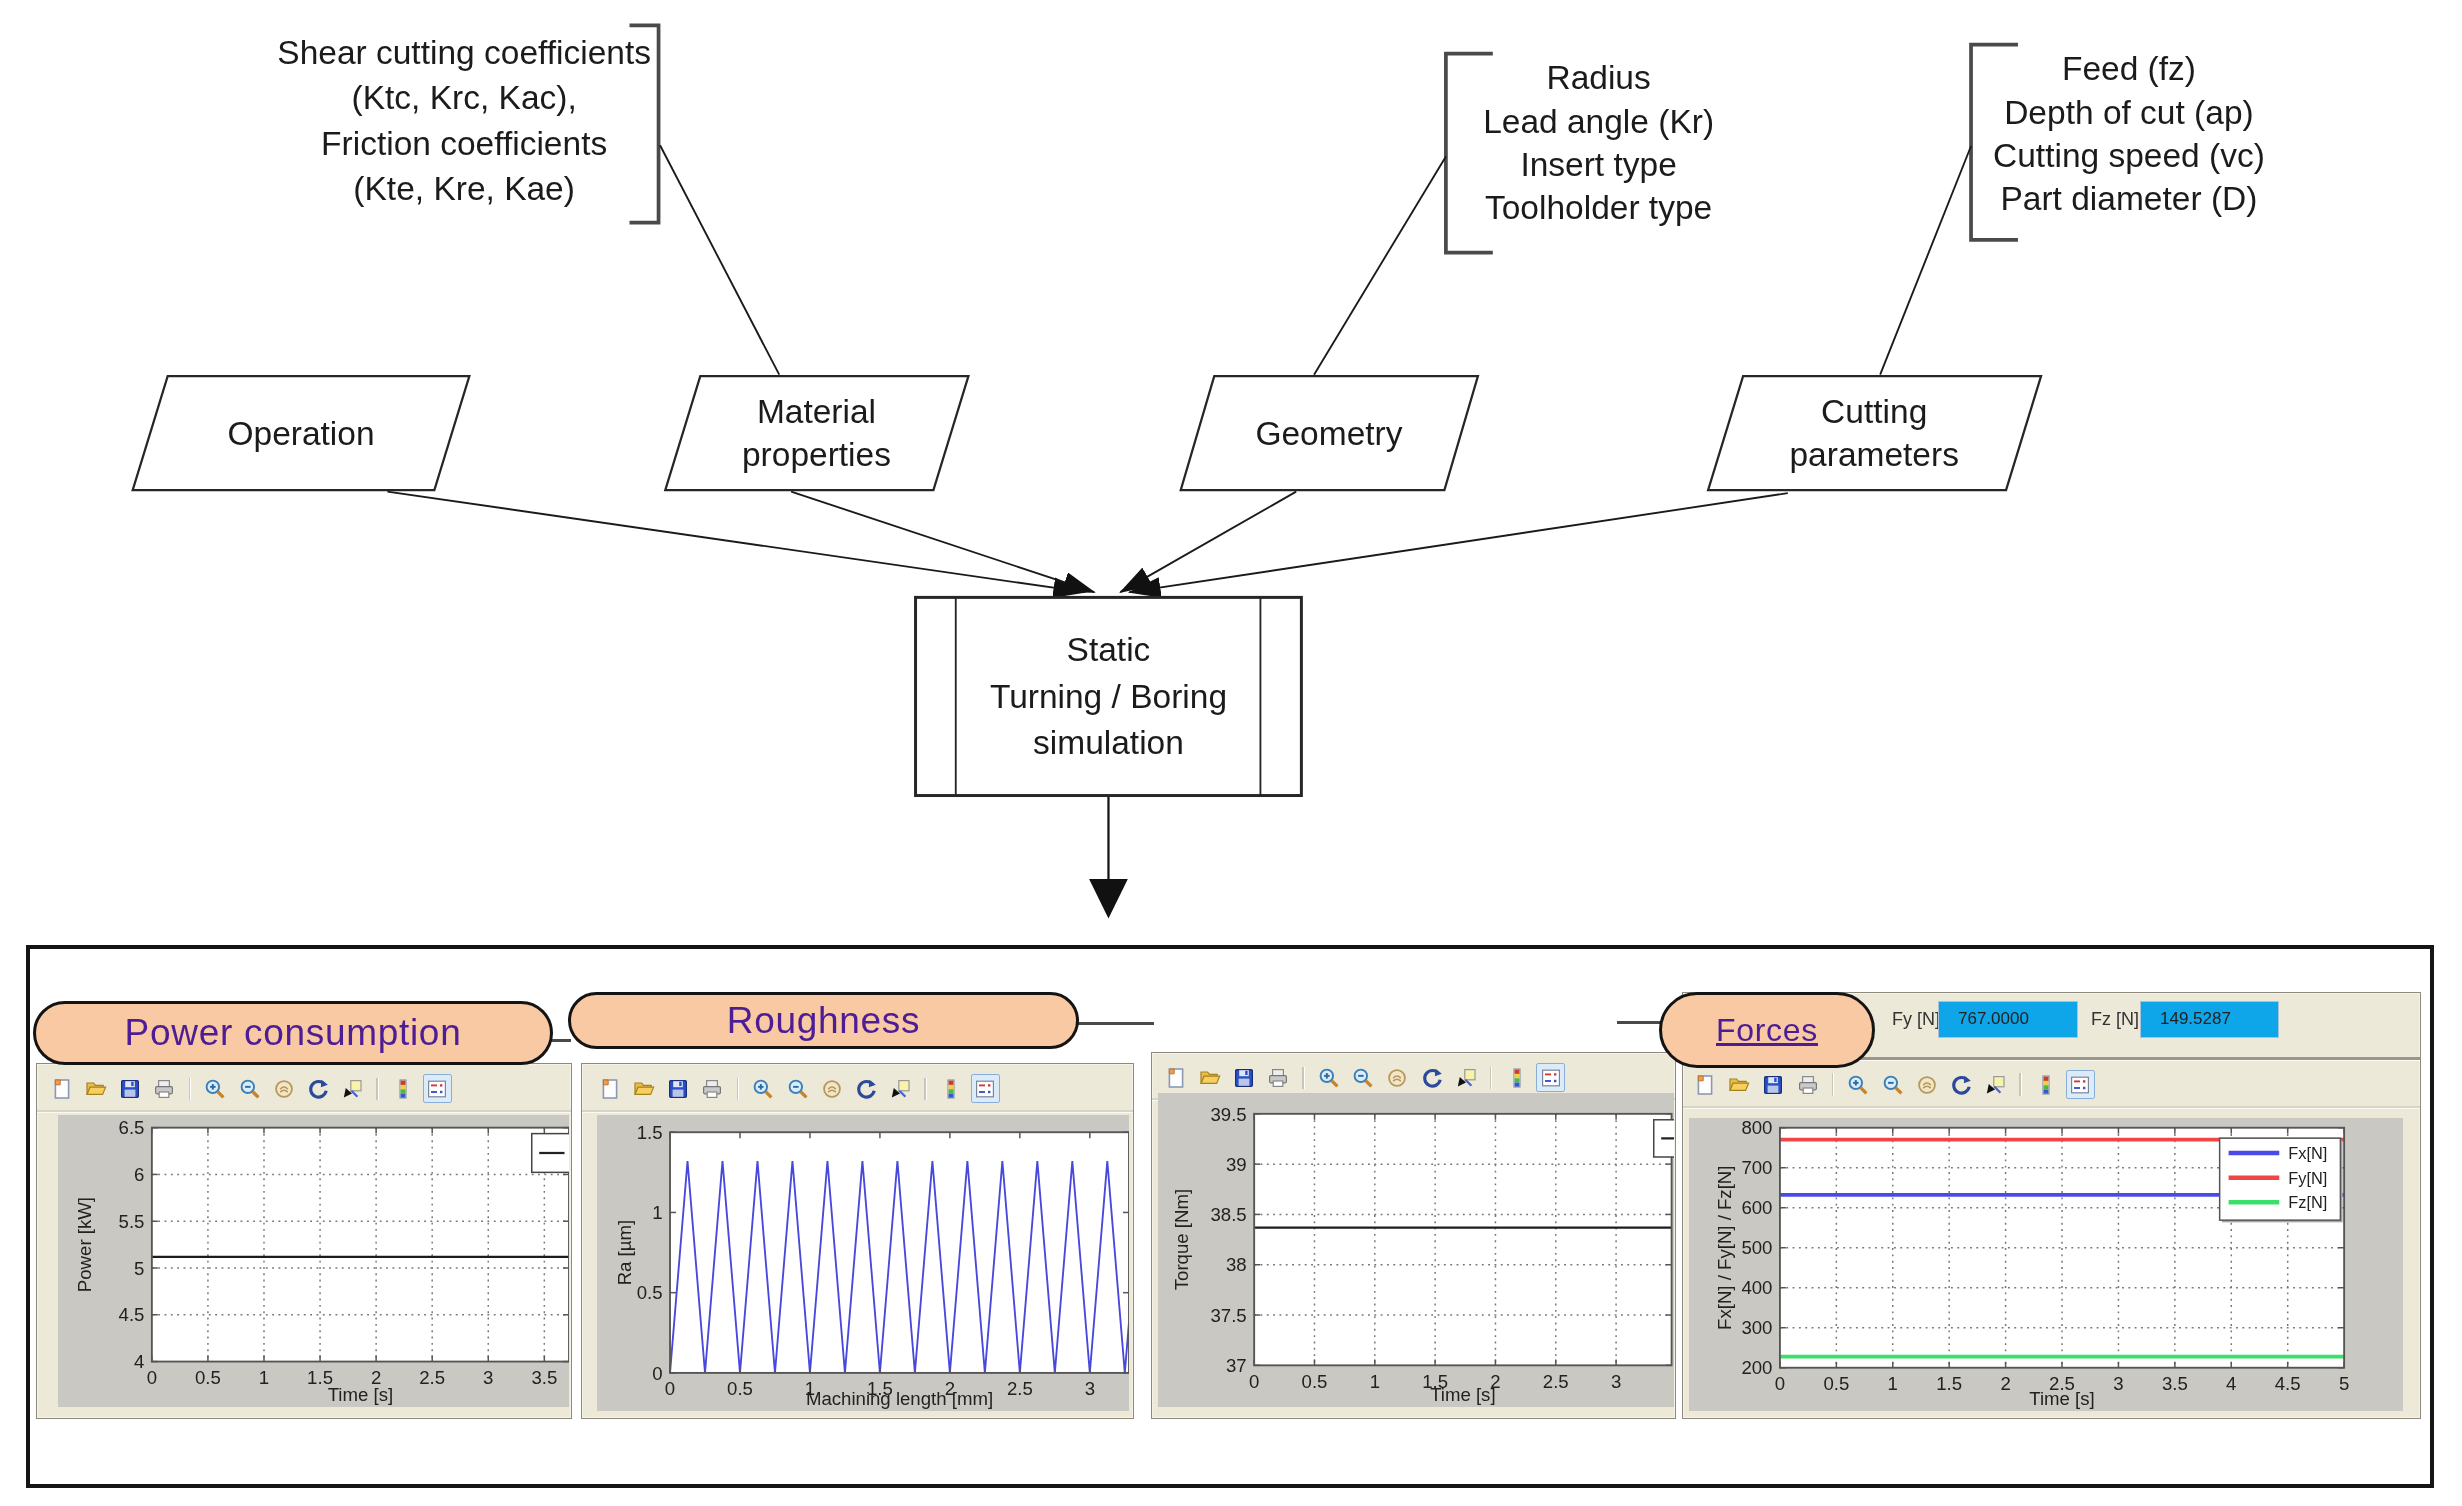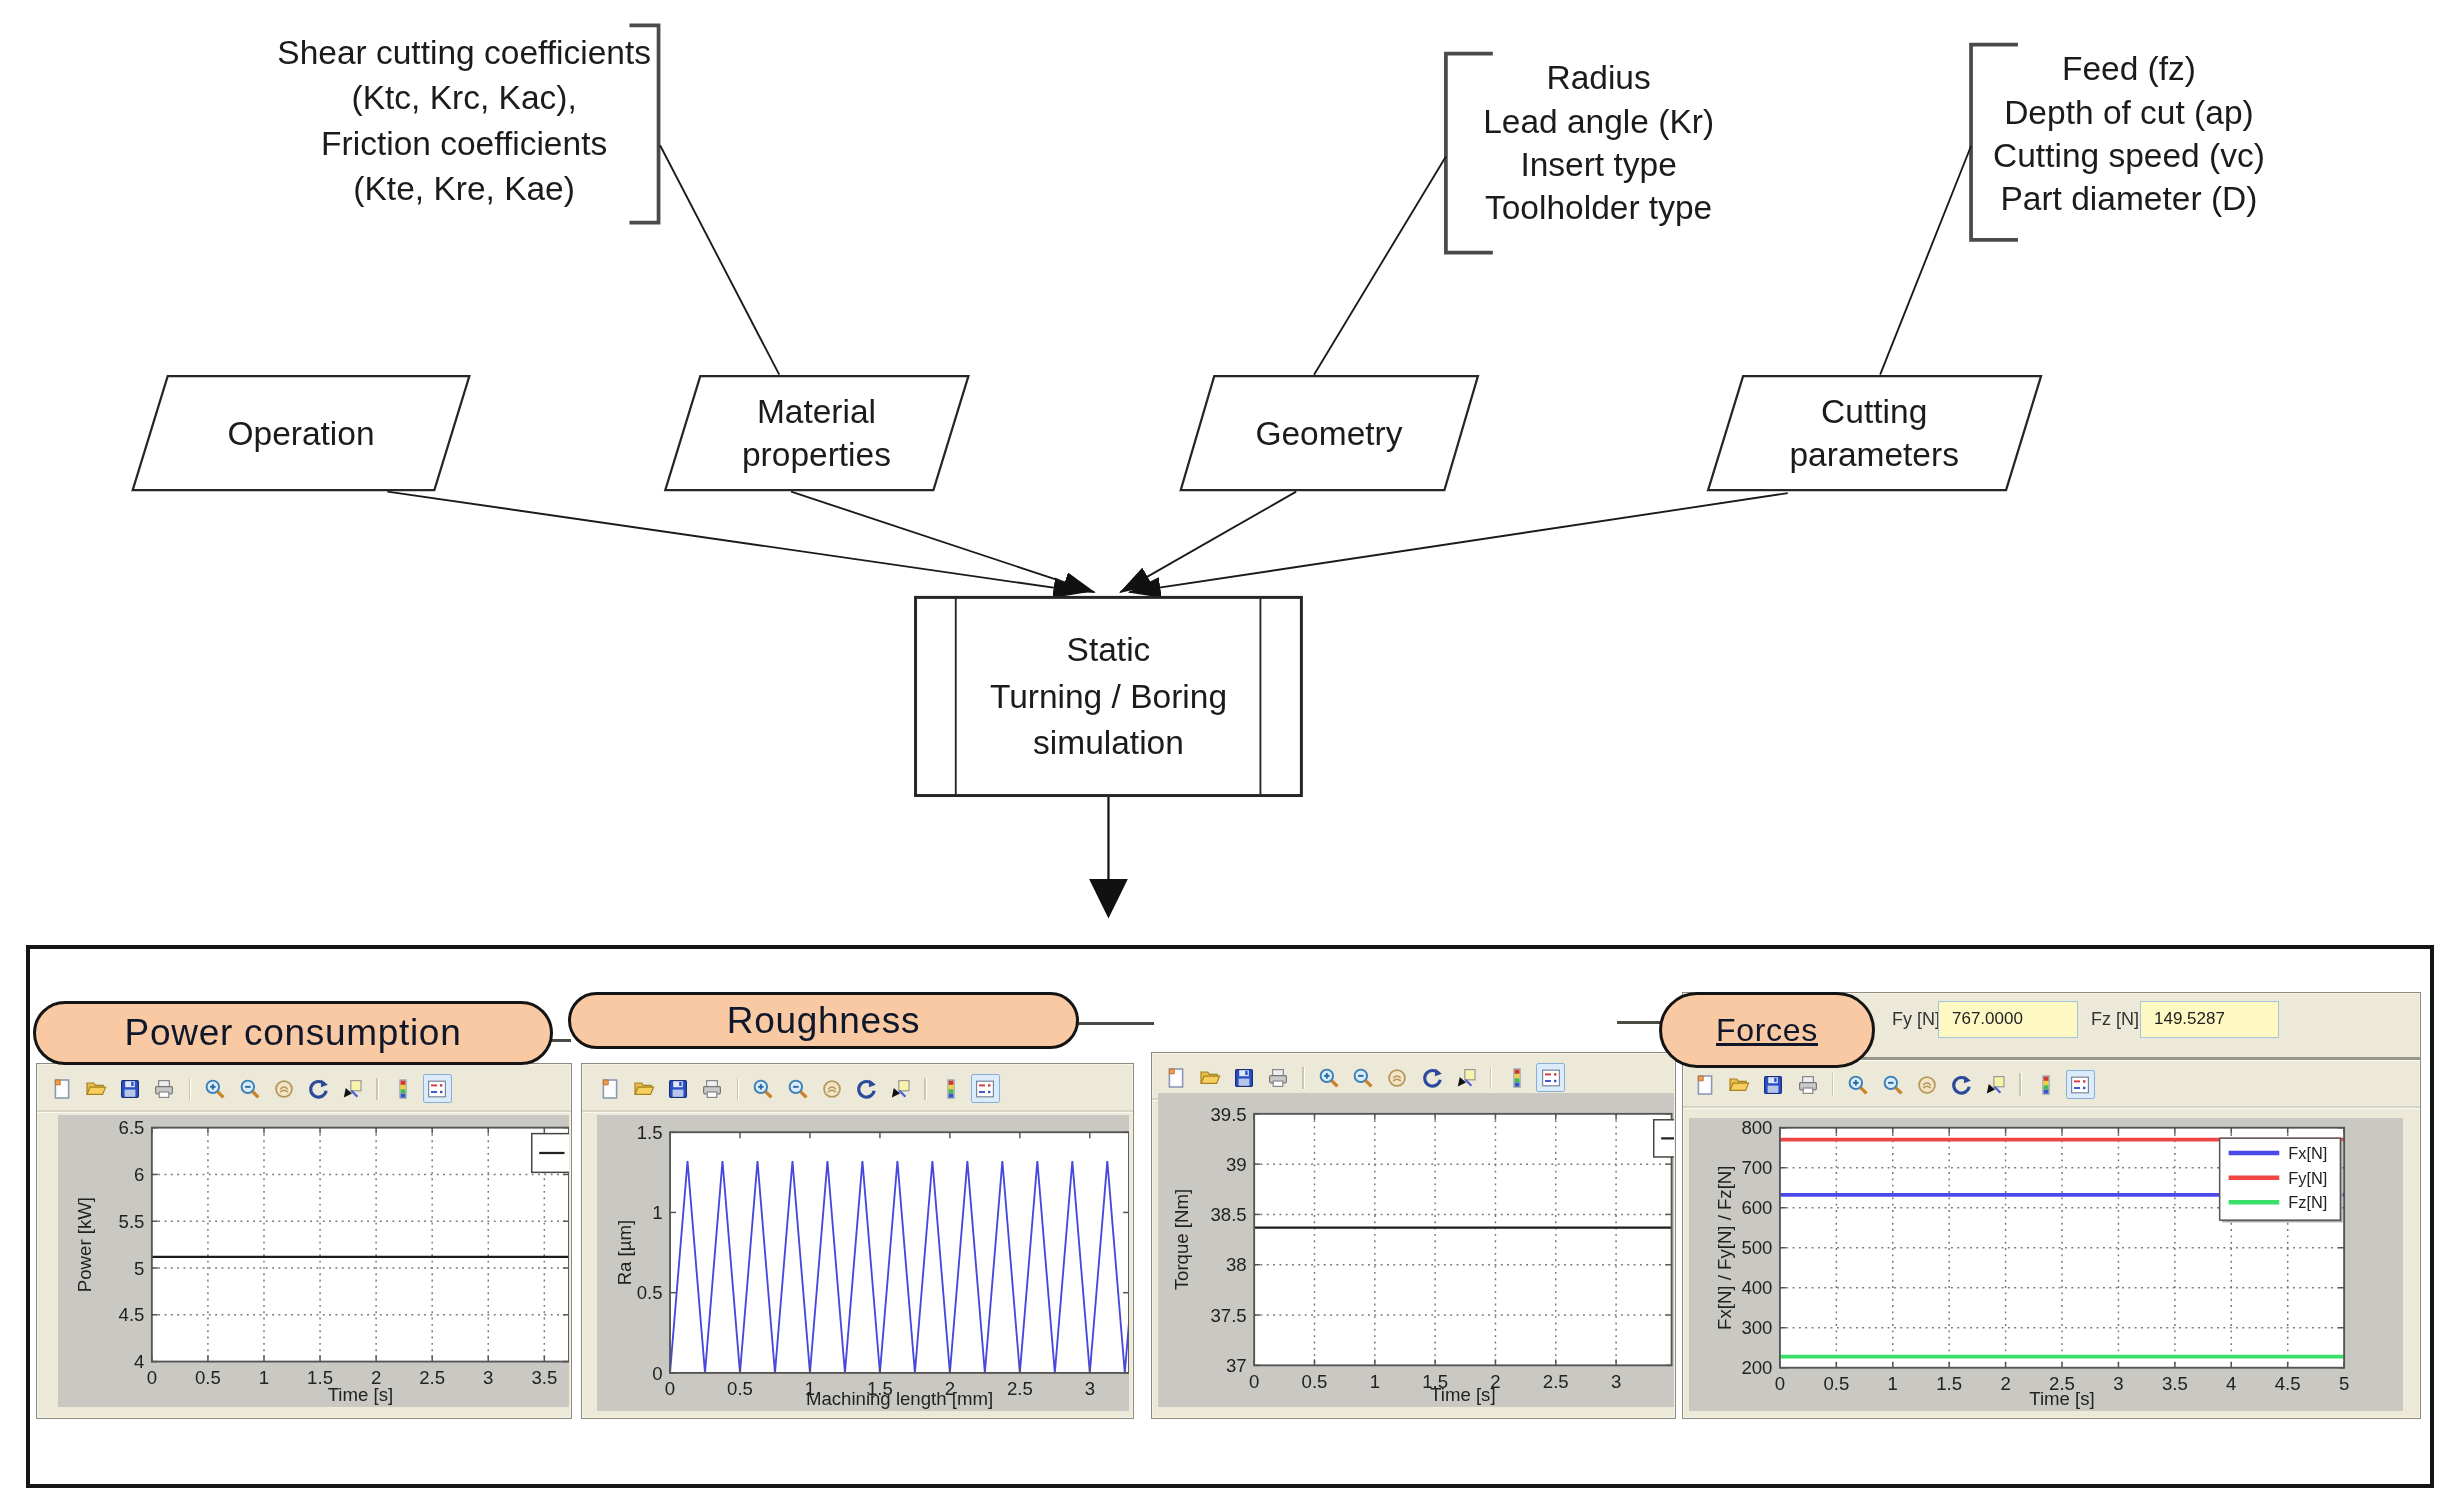--- a/index.html
+++ b/index.html
@@ -8,39 +8,39 @@
   #diagram-svg{position:absolute;left:0;top:0;z-index:1;}
   svg text{font-family:"Liberation Sans", sans-serif;}
 
   
   #results-box{position:absolute;left:26px;top:945px;width:2408px;height:543px;
     border:4.5px solid #151515;background:#fff;box-sizing:border-box;z-index:2;}
 
   .figwin{position:absolute;background:#ece9d8;border:1.5px solid #8e8b7e;
     box-shadow:inset 0 0 0 0.7px #f8f6ea;box-sizing:border-box;z-index:3;}
   .oval{position:absolute;background:#f8c9a2;border:3.7px solid #141414;border-radius:45px;
-    display:flex;align-items:center;justify-content:center;font-size:37px;color:#0f172a;
+    display:flex;align-items:center;justify-content:center;font-size:37px;color:#4c1d95;
     z-index:6;box-sizing:border-box;letter-spacing:0.7px;}
   .oval-link{position:absolute;height:3px;background:#4a4a44;z-index:5;}
 
   .toolbar{position:absolute;display:flex;align-items:center;gap:5.2px;z-index:4;}
   .ticon{width:27px;height:27px;display:inline-flex;align-items:center;justify-content:center;
     background:transparent;border:0.7px solid transparent;border-radius:2.2px;}
   .ticon svg{width:24px;height:24px;}
   .ticon.sel{background:#dcebfa;border:1.5px solid #86aed6;}
   .tsep{width:1.5px;height:22.4px;background:#c9c6b4;border-right:0.7px solid #fff;margin:0 4.5px;}
   .tb-rule{position:absolute;left:0;height:1.5px;background:#d8d5c4;border-bottom:0.7px solid #fbfaf2;z-index:3;}
 
   .plotregion{position:absolute;background:#c9c8c2;z-index:4;}
   .plotregion svg{display:block;}
 
   
   .ffield-label{position:absolute;font-size:18px;color:#333;z-index:5;}
-  .ffield{position:absolute;background:#fef9c3;border:1.5px solid #a8c4da;box-sizing:border-box;
-    font-size:17px;color:#222;display:flex;align-items:center;padding-left:13px;z-index:5;}
+  .ffield{position:absolute;background:#0ea5e9;border:1.5px solid #a8c4da;box-sizing:border-box;
+    font-size:17px;color:#222;display:flex;align-items:center;padding-left:19px;z-index:5;}
   .fsep{position:absolute;height:3px;background:#9a978a;border-bottom:0.7px solid #fdfcf4;z-index:4;}
   .fmenu{position:absolute;font-size:15.6px;color:#15803d;z-index:4;}
 </style>
 </head>
 <body>
 
 <div id="page">
 
   <svg id="diagram-svg" width="2462" height="946" viewBox="0 0 3305 1270">
     <defs>

